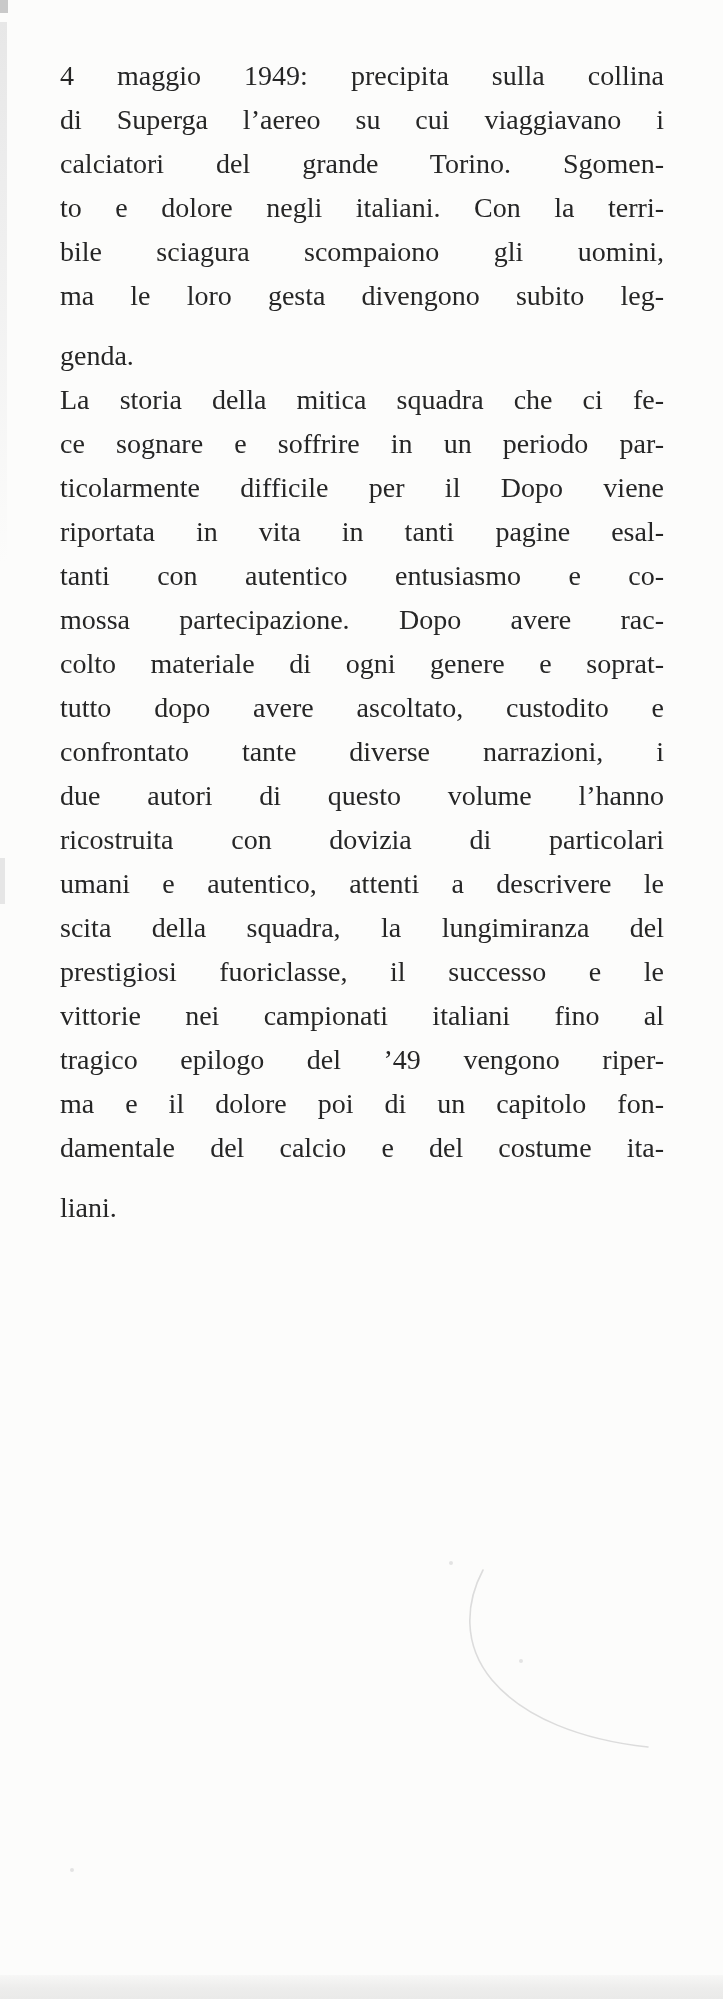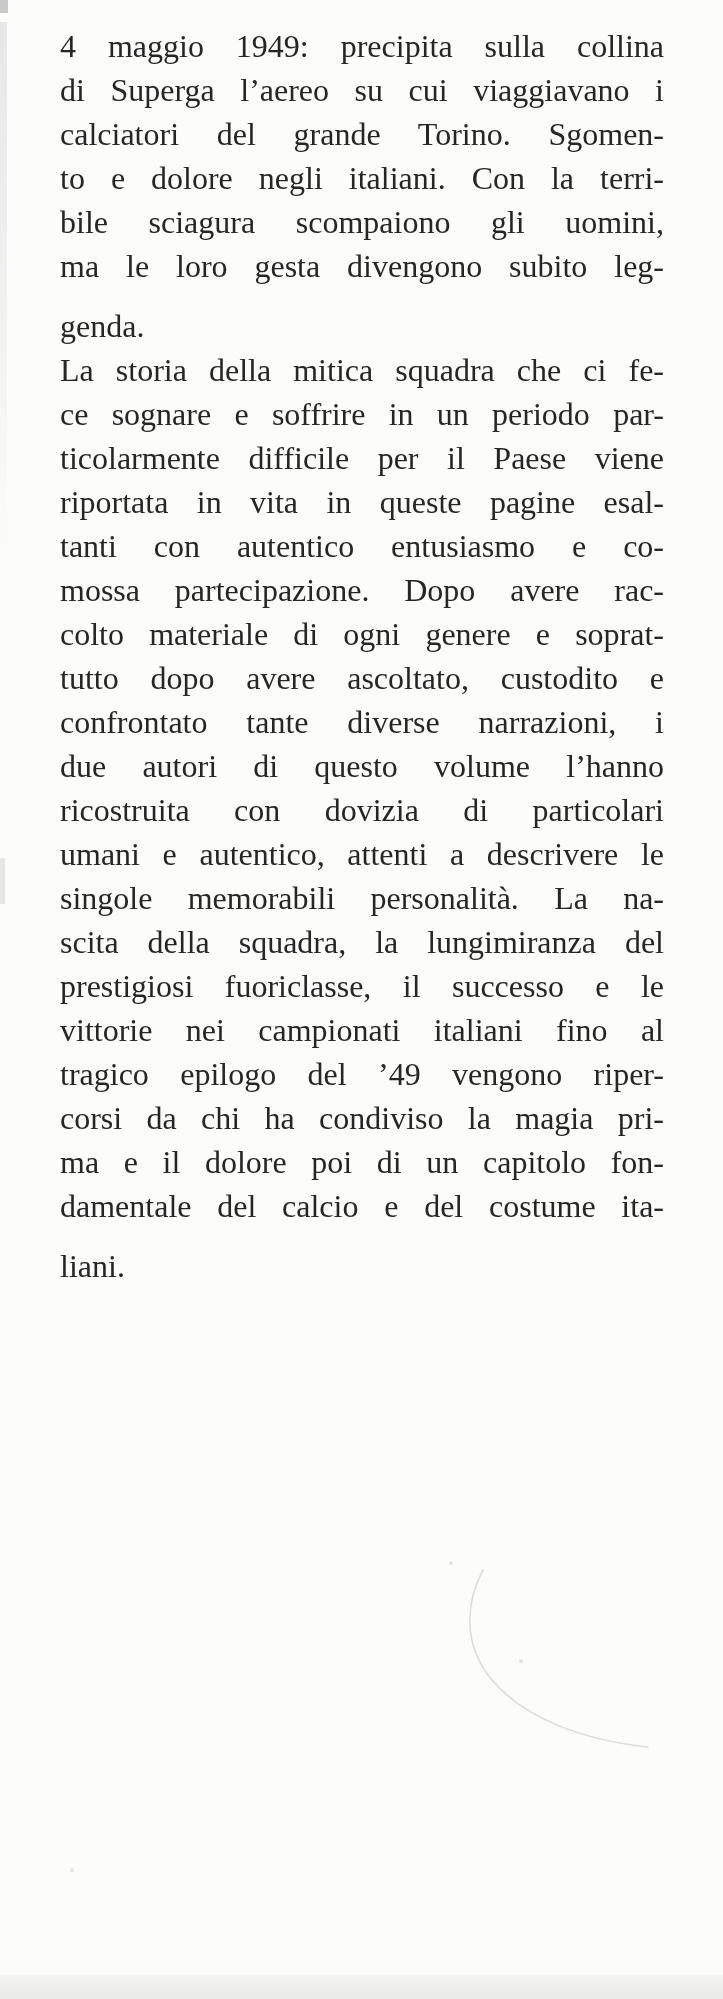--- a/index.html
+++ b/index.html
@@ -7,24 +7,24 @@
     position: relative;
     width: 723px;
     height: 1999px;
     background: #fcfcfb;
     overflow: hidden;
     font-family: "Liberation Serif", "DejaVu Serif", serif;
   }
   .blurb {
     position: absolute;
     left: 60px;
-    top: 24px;
+    top: 54px;
     width: 604px;
     color: #262626;
-    font-size: 32px;
+    font-size: 28px;
     line-height: 44px;
   }
   .ln {
     text-align: justify;
     text-align-last: justify;
     white-space: normal;
     overflow: hidden;
     height: 44px;
   }
   .ln.last {
@@ -69,36 +69,34 @@
     <div class="ln">4 maggio 1949: precipita sulla collina</div>
     <div class="ln">di Superga l’aereo su cui viaggiavano i</div>
     <div class="ln">calciatori del grande Torino. Sgomen-</div>
     <div class="ln">to e dolore negli italiani. Con la terri-</div>
     <div class="ln">bile sciagura scompaiono gli uomini,</div>
     <div class="ln">ma le loro gesta divengono subito leg-</div>
     <div class="ln last">genda.</div>
 
     <div class="ln">La storia della mitica squadra che ci fe-</div>
     <div class="ln">ce sognare e soffrire in un periodo par-</div>
-    <div class="ln">ticolarmente difficile per il Paese viene</div>
-    <div class="ln">riportata in vita in queste pagine esal-</div>
+    <div class="ln">ticolarmente difficile per il Dopo viene</div>
+    <div class="ln">riportata in vita in tanti pagine esal-</div>
     <div class="ln">tanti con autentico entusiasmo e co-</div>
     <div class="ln">mossa partecipazione. Dopo avere rac-</div>
     <div class="ln">colto materiale di ogni genere e soprat-</div>
     <div class="ln">tutto dopo avere ascoltato, custodito e</div>
     <div class="ln">confrontato tante diverse narrazioni, i</div>
     <div class="ln">due autori di questo volume l’hanno</div>
     <div class="ln">ricostruita con dovizia di particolari</div>
     <div class="ln">umani e autentico, attenti a descrivere le</div>
-    <div class="ln">singole memorabili personalità. La na-</div>
     <div class="ln">scita della squadra, la lungimiranza del</div>
     <div class="ln">prestigiosi fuoriclasse, il successo e le</div>
     <div class="ln">vittorie nei campionati italiani fino al</div>
     <div class="ln">tragico epilogo del ’49 vengono riper-</div>
-    <div class="ln">corsi da chi ha condiviso la magia pri-</div>
     <div class="ln">ma e il dolore poi di un capitolo fon-</div>
     <div class="ln">damentale del calcio e del costume ita-</div>
     <div class="ln last">liani.</div>
   </div>
 
   <div class="edge-cap-tl"></div>
   <div class="edge-strip-left"></div>
   <div class="edge-mark-left-low"></div>
   <div class="edge-band-bottom"></div>
 

